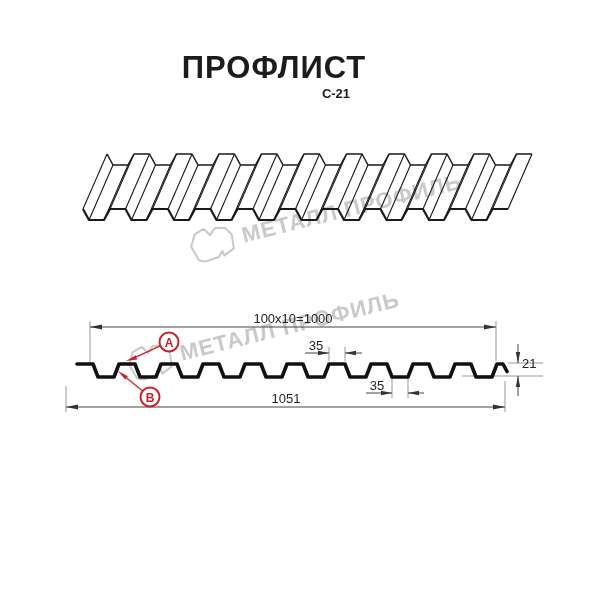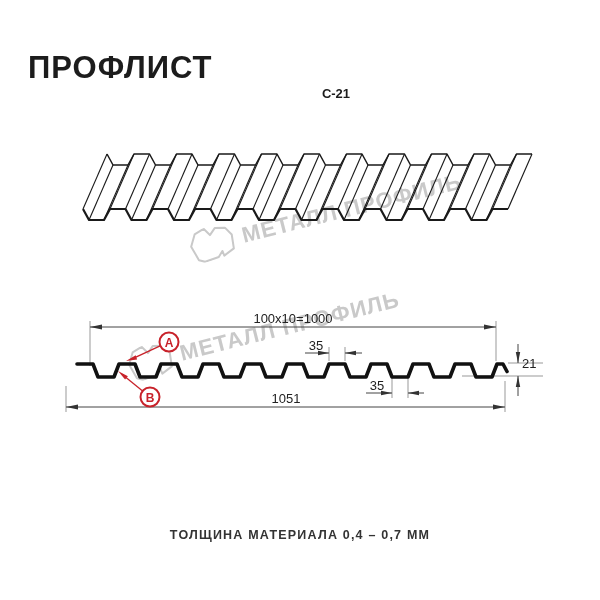--- a/index.html
+++ b/index.html
@@ -1,22 +1,22 @@
 <!DOCTYPE html>
 <html><head>
 <meta charset="utf-8">
 <style>
   html,body{margin:0;padding:0;background:#fff;}
   .canvas{
     position:relative;width:600px;height:600px;background:#ffffff;
     font-family:"Liberation Sans",sans-serif;overflow:hidden;
   }
   .title{
-    position:absolute;top:50px;left:0;width:548px;
-    font-size:31px;font-weight:800;letter-spacing:1px;color:#1c1c1c;padding-left:28px;
+    position:absolute;top:50px;left:0;width:548px;text-align:center;
+    font-size:31px;font-weight:800;letter-spacing:1px;color:#1c1c1c;
   }
   .subtitle{
     position:absolute;top:86px;left:0;width:600px;text-align:center;
     font-size:13px;font-weight:700;color:#1c1c1c;margin-left:36px;
   }
   .footer{
     position:absolute;top:528px;left:0;width:600px;text-align:center;
     font-size:12.5px;font-weight:700;letter-spacing:1.2px;color:#333;
   }
   .wm{
@@ -156,14 +156,13 @@
     </g>
 
     <g>
       <line x1="142.6" y1="391" x2="122" y2="374.3" stroke="#c8222a" stroke-width="1.3"></line>
       <polygon points="118,371 125.1,379.6 127.9,376.2" fill="#c8222a"></polygon>
       <circle cx="150" cy="397" r="9.5" fill="#fff" stroke="#c8222a" stroke-width="2"></circle>
       <text class="callout-letter" x="150" y="401.5" text-anchor="middle" fill="#c8222a">B</text>
     </g>
   </svg>
 
-  <div class="footer">ТОЛЩИНА МАТЕРИАЛА 0,4 – 0,7 ММ</div>
 </div>
 
 </body></html>

